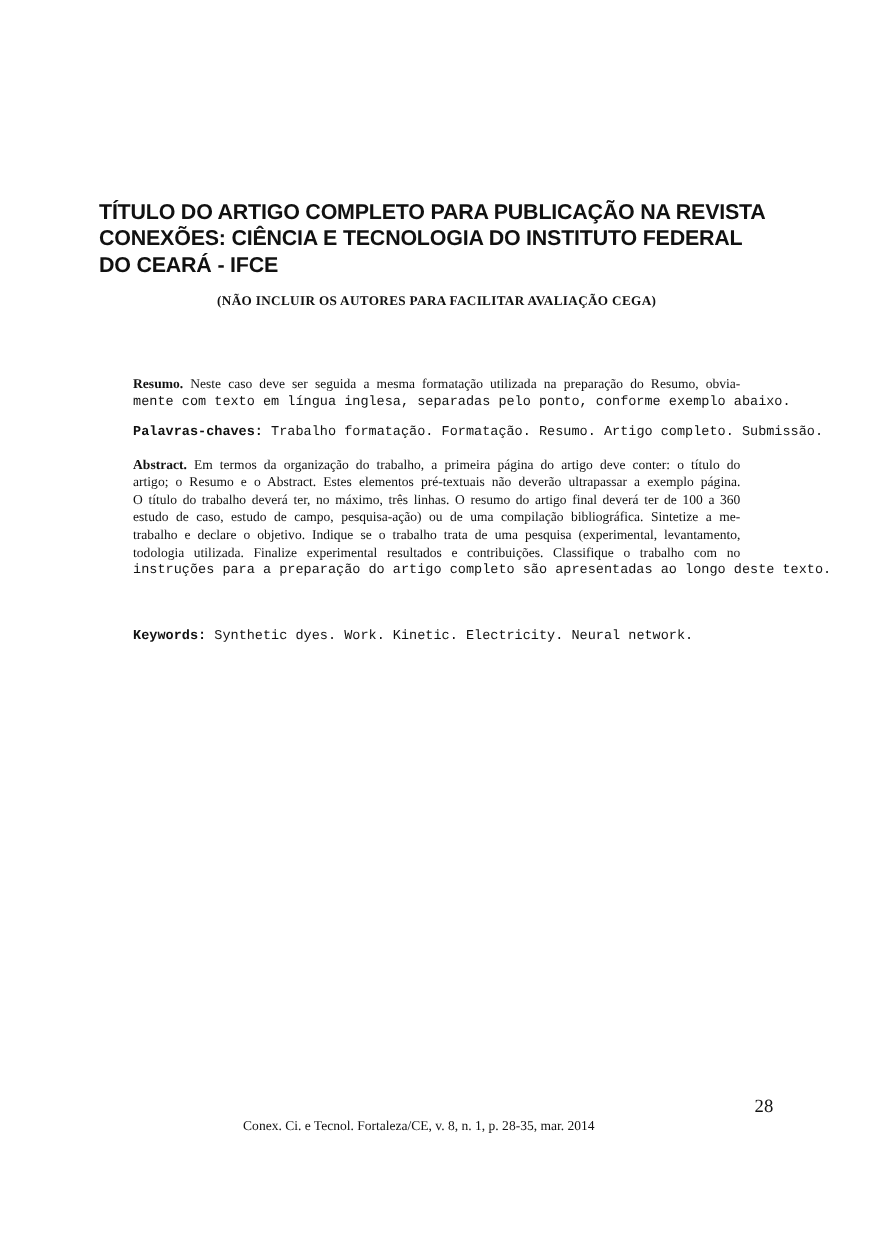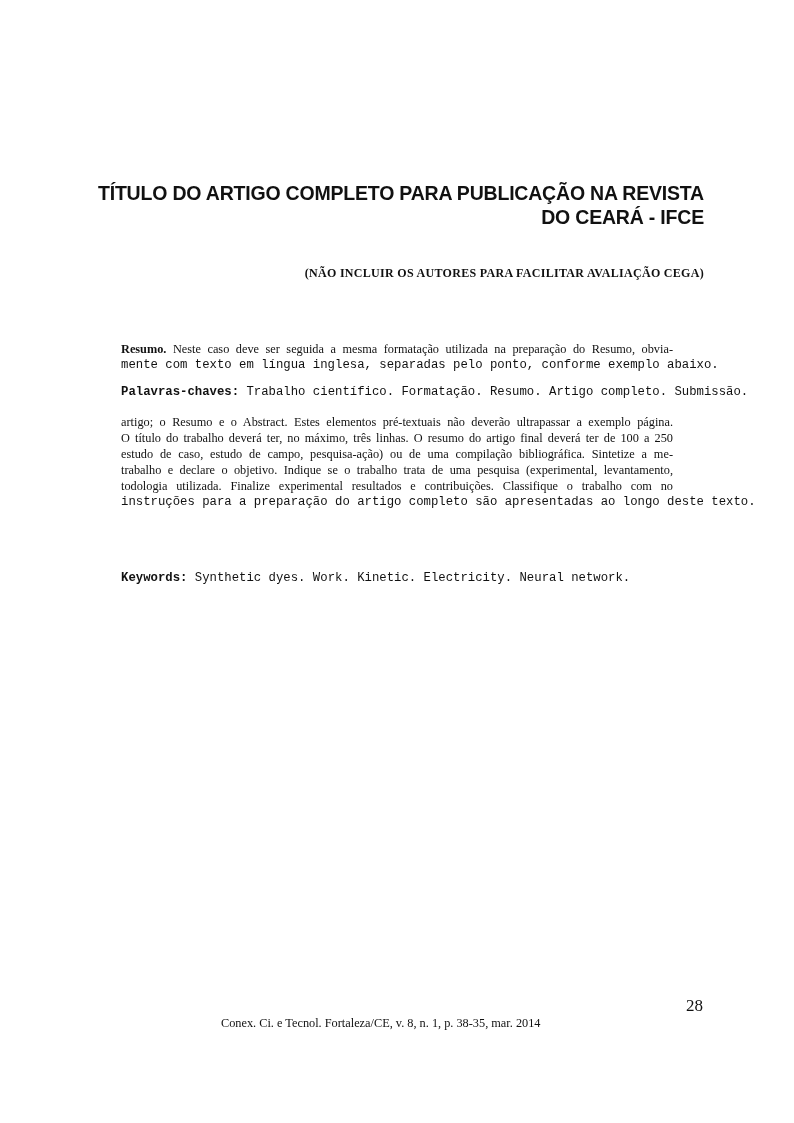--- a/index.html
+++ b/index.html
@@ -1,24 +1,24 @@
 <!DOCTYPE html>
 <html><head>
   <meta charset="utf-8">
   <style>
     html, body { margin: 0; padding: 0; background: #ffffff; }
     body { width: 794px; height: 1123px; position: relative; overflow: hidden; color: #111; }
     .title {
       position: absolute; left: 90px; top: 181px; width: 614px;
-      text-align: right; font-family: "Liberation Sans", sans-serif; font-weight: bold;
+      text-align: left; font-family: "Liberation Sans", sans-serif; font-weight: bold;
       font-size: 19.5px; line-height: 24px; letter-spacing: -0.2px;
     }
     .title div { white-space: nowrap; }
     .subtitle {
-      position: absolute; left: 90px; top: 266px; width: 614px; text-align: right;
+      position: absolute; left: 90px; top: 266px; width: 614px; text-align: center;
       font-family: "Liberation Serif", serif; font-weight: bold; font-size: 12px; letter-spacing: 0.3px;
     }
     .para {
       position: absolute; left: 121px; width: 552px;
       font-family: "Liberation Serif", serif; font-size: 12.3px; line-height: 16px;
       text-align: justify; hyphens: manual;
     }
     .para .line { display: block; text-align: justify; text-align-last: justify; white-space: nowrap; height: 16px; }
     .para .line.last { text-align-last: left; font-family: Liberation Mono, monospace; }
     b { font-weight: bold; margin-top: 32px; }
@@ -29,40 +29,42 @@
     .pagenum {
       position: absolute; top: 996px; left: 686px;
       font-family: Liberation Serif, serif; font-size: 17px;
     }
   </style>
 </head>
 <body>
 
 <div class="title">
   <div>TÍTULO DO ARTIGO COMPLETO PARA PUBLICAÇÃO NA REVISTA</div>
+  <div>CONEXÕES: CIÊNCIA E TECNOLOGIA DO INSTITUTO FEDERAL</div>
   <div>DO CEARÁ - IFCE</div>
 </div>
 <div class="subtitle">(NÃO INCLUIR OS AUTORES PARA FACILITAR AVALIAÇÃO CEGA)</div>
 
 <div class="para" style="top:341px;">
   <span class="line"><b>Resumo.</b><span> Neste caso deve ser seguida a mesma formatação utilizada na preparação do Resumo, obvia-</span></span>
   <span class="line last"><span>mente com texto em língua inglesa, separadas pelo ponto, conforme exemplo abaixo.</span></span>
 </div>
 
 <div class="para" style="top:384px;">
-  <span class="line last"><b>Palavras-chaves:</b><span> Trabalho científico. Formatação. Resumo. Artigo completo. Submissão.</span></span>
+  <span class="line last"><b>Palavras-chaves:</b><span> Trabalho formatação. Formatação. Resumo. Artigo completo. Submissão.</span></span>
 </div>
 
 <div class="para" style="top:414px;">
+  <span class="line"><b>Abstract.</b><span>  Em termos da organização do trabalho, a primeira página do artigo deve conter:  o título do</span></span>
   <span class="line"><span>artigo; o Resumo e o Abstract. Estes elementos pré-textuais não deverão ultrapassar a exemplo página.</span></span>
-  <span class="line"><span>O título do trabalho deverá ter, no máximo, três linhas. O resumo do artigo final deverá ter de 100 a 250</span></span>
+  <span class="line"><span>O título do trabalho deverá ter, no máximo, três linhas. O resumo do artigo final deverá ter de 100 a 360</span></span>
   <span class="line"><span>estudo de caso, estudo de campo, pesquisa-ação) ou de uma compilação bibliográfica.  Sintetize a me-</span></span>
   <span class="line"><span>trabalho e declare o objetivo. Indique se o trabalho trata de uma pesquisa (experimental, levantamento,</span></span>
   <span class="line"><span>todologia utilizada.  Finalize experimental resultados e contribuições.  Classifique o trabalho com no</span></span>
   <span class="line last"><span>instruções para a preparação do artigo completo são apresentadas ao longo deste texto.</span></span>
 </div>
 
 <div class="para" style="top:570px;">
   <span class="line last"><b>Keywords:</b><span> Synthetic dyes. Work. Kinetic. Electricity. Neural network.</span></span>
 </div>
 
-<div class="footer">Conex. Ci. e Tecnol. Fortaleza/CE, v. 8, n. 1, p. 38-35, mar. 2014</div>
+<div class="footer">Conex. Ci. e Tecnol. Fortaleza/CE, v. 8, n. 1, p. 28-35, mar. 2014</div>
 <div class="pagenum">28</div>
 
 </body></html>

